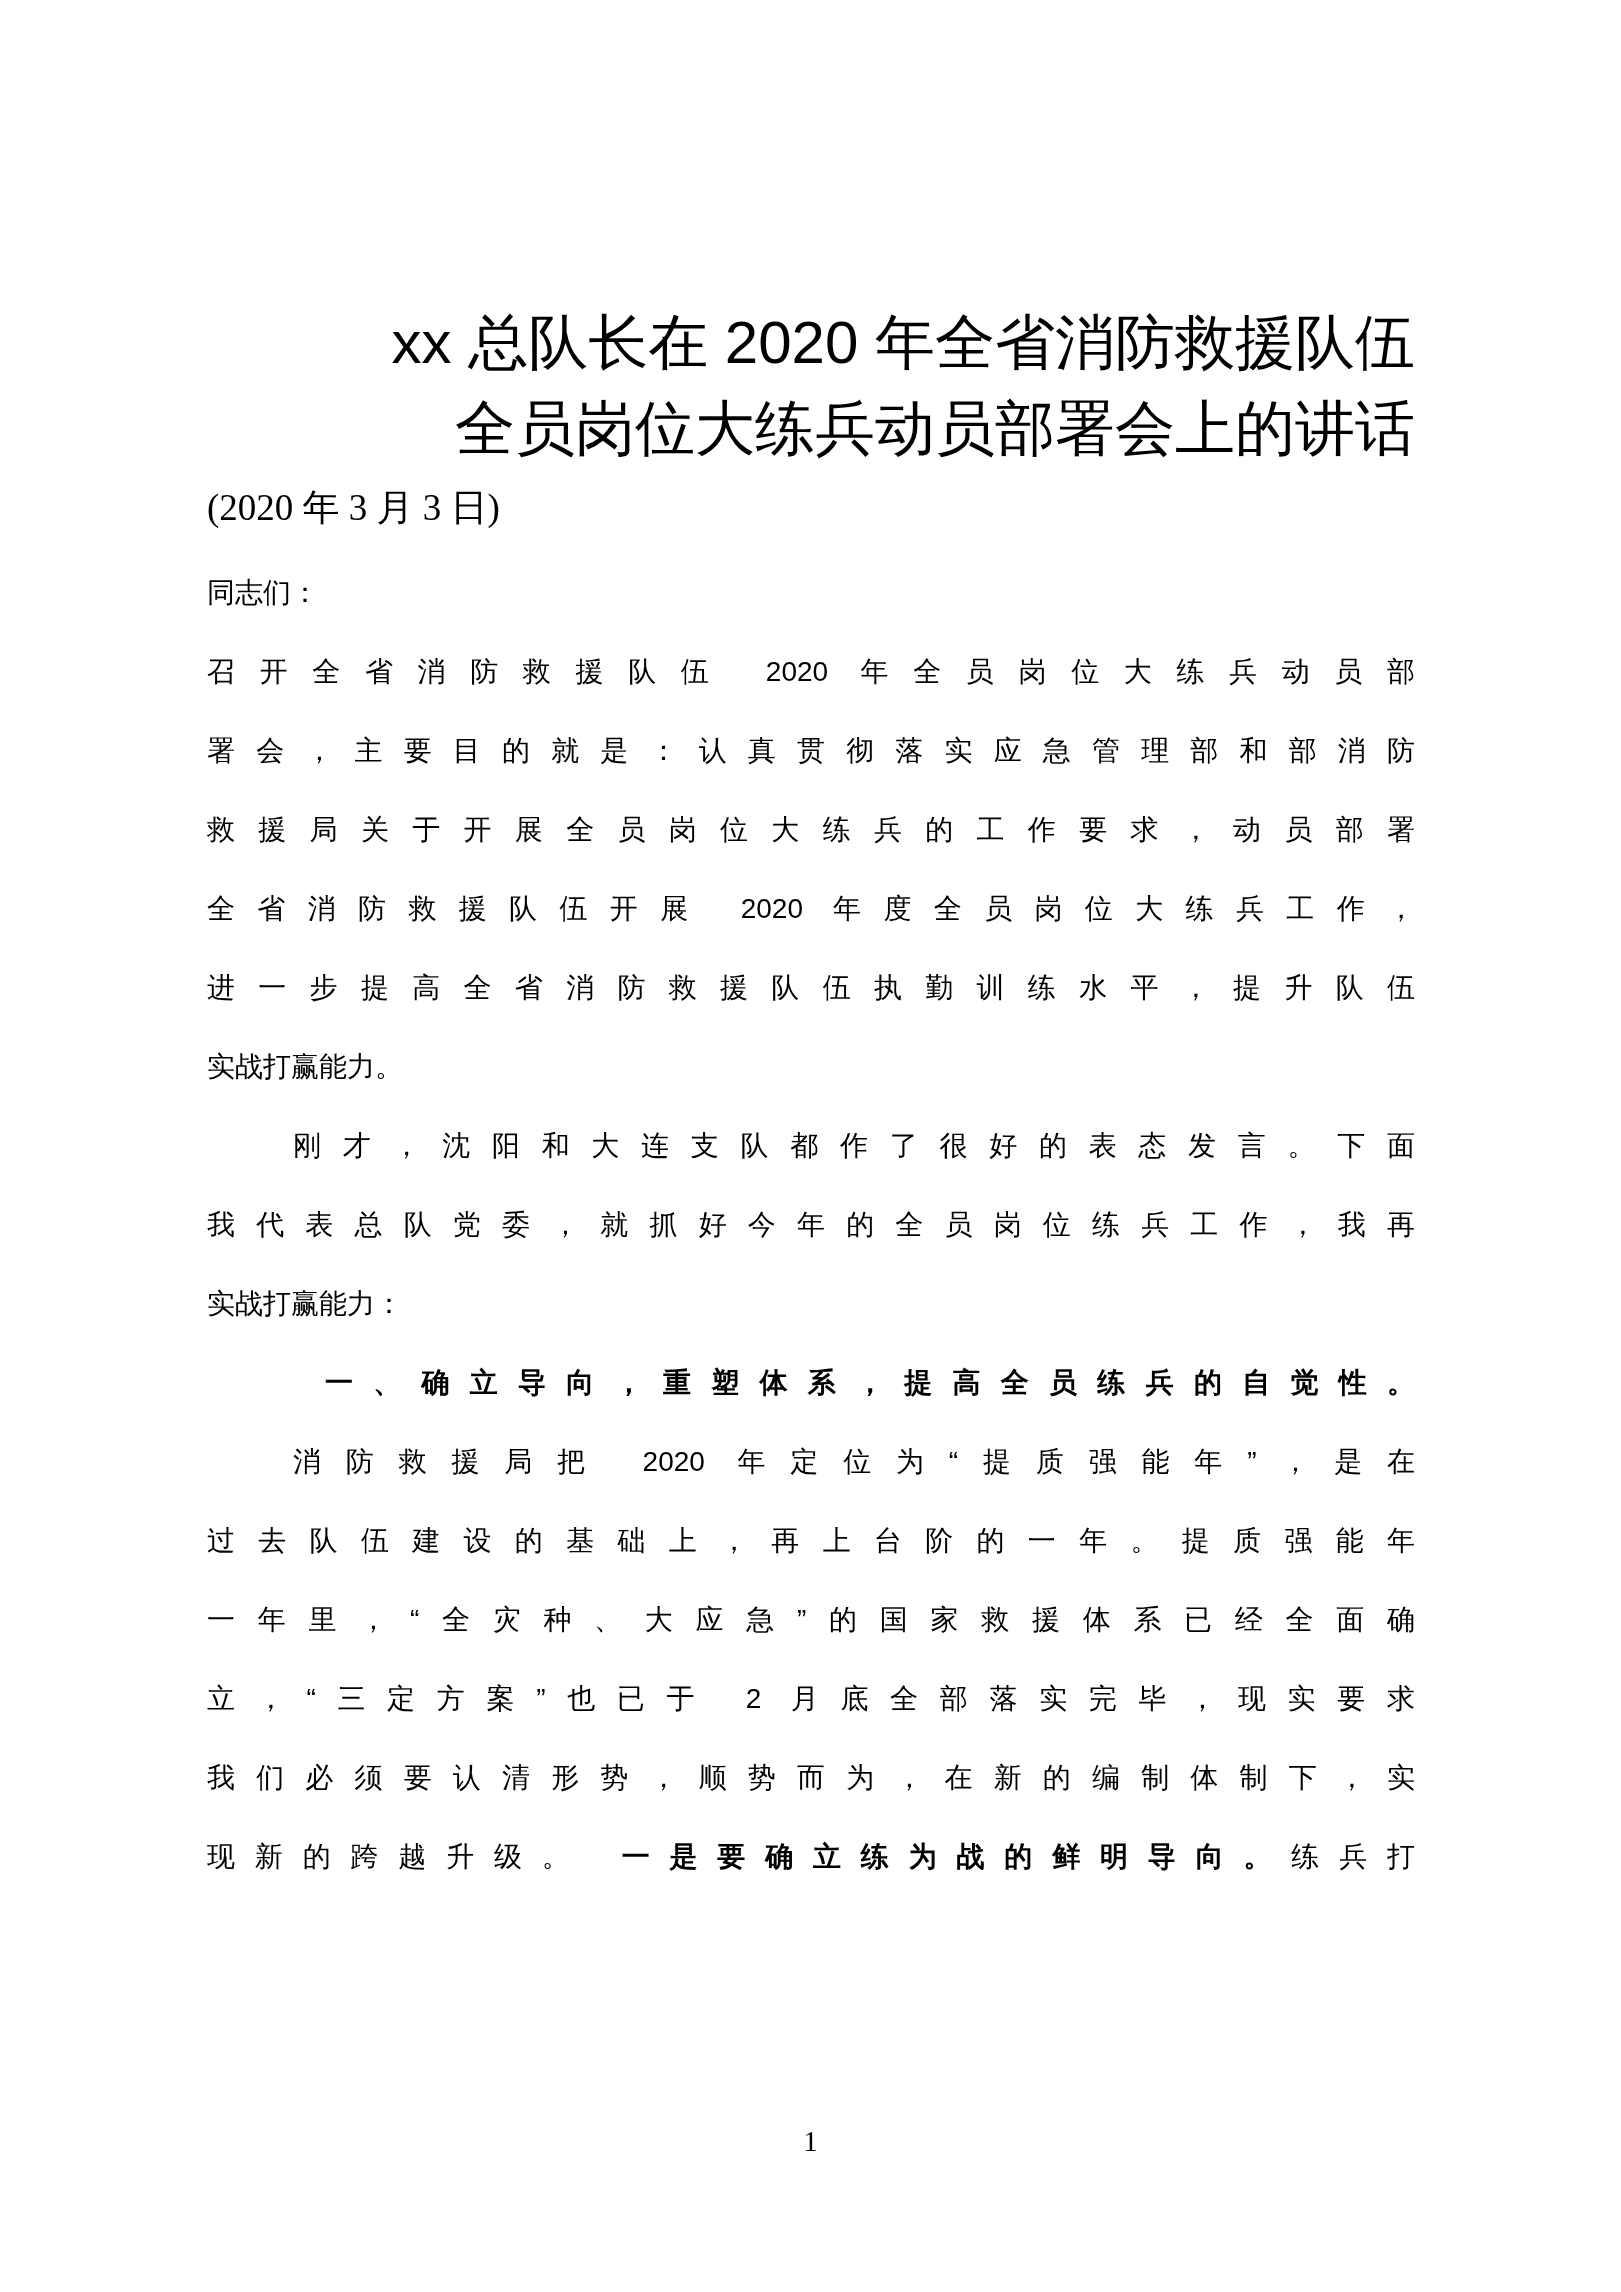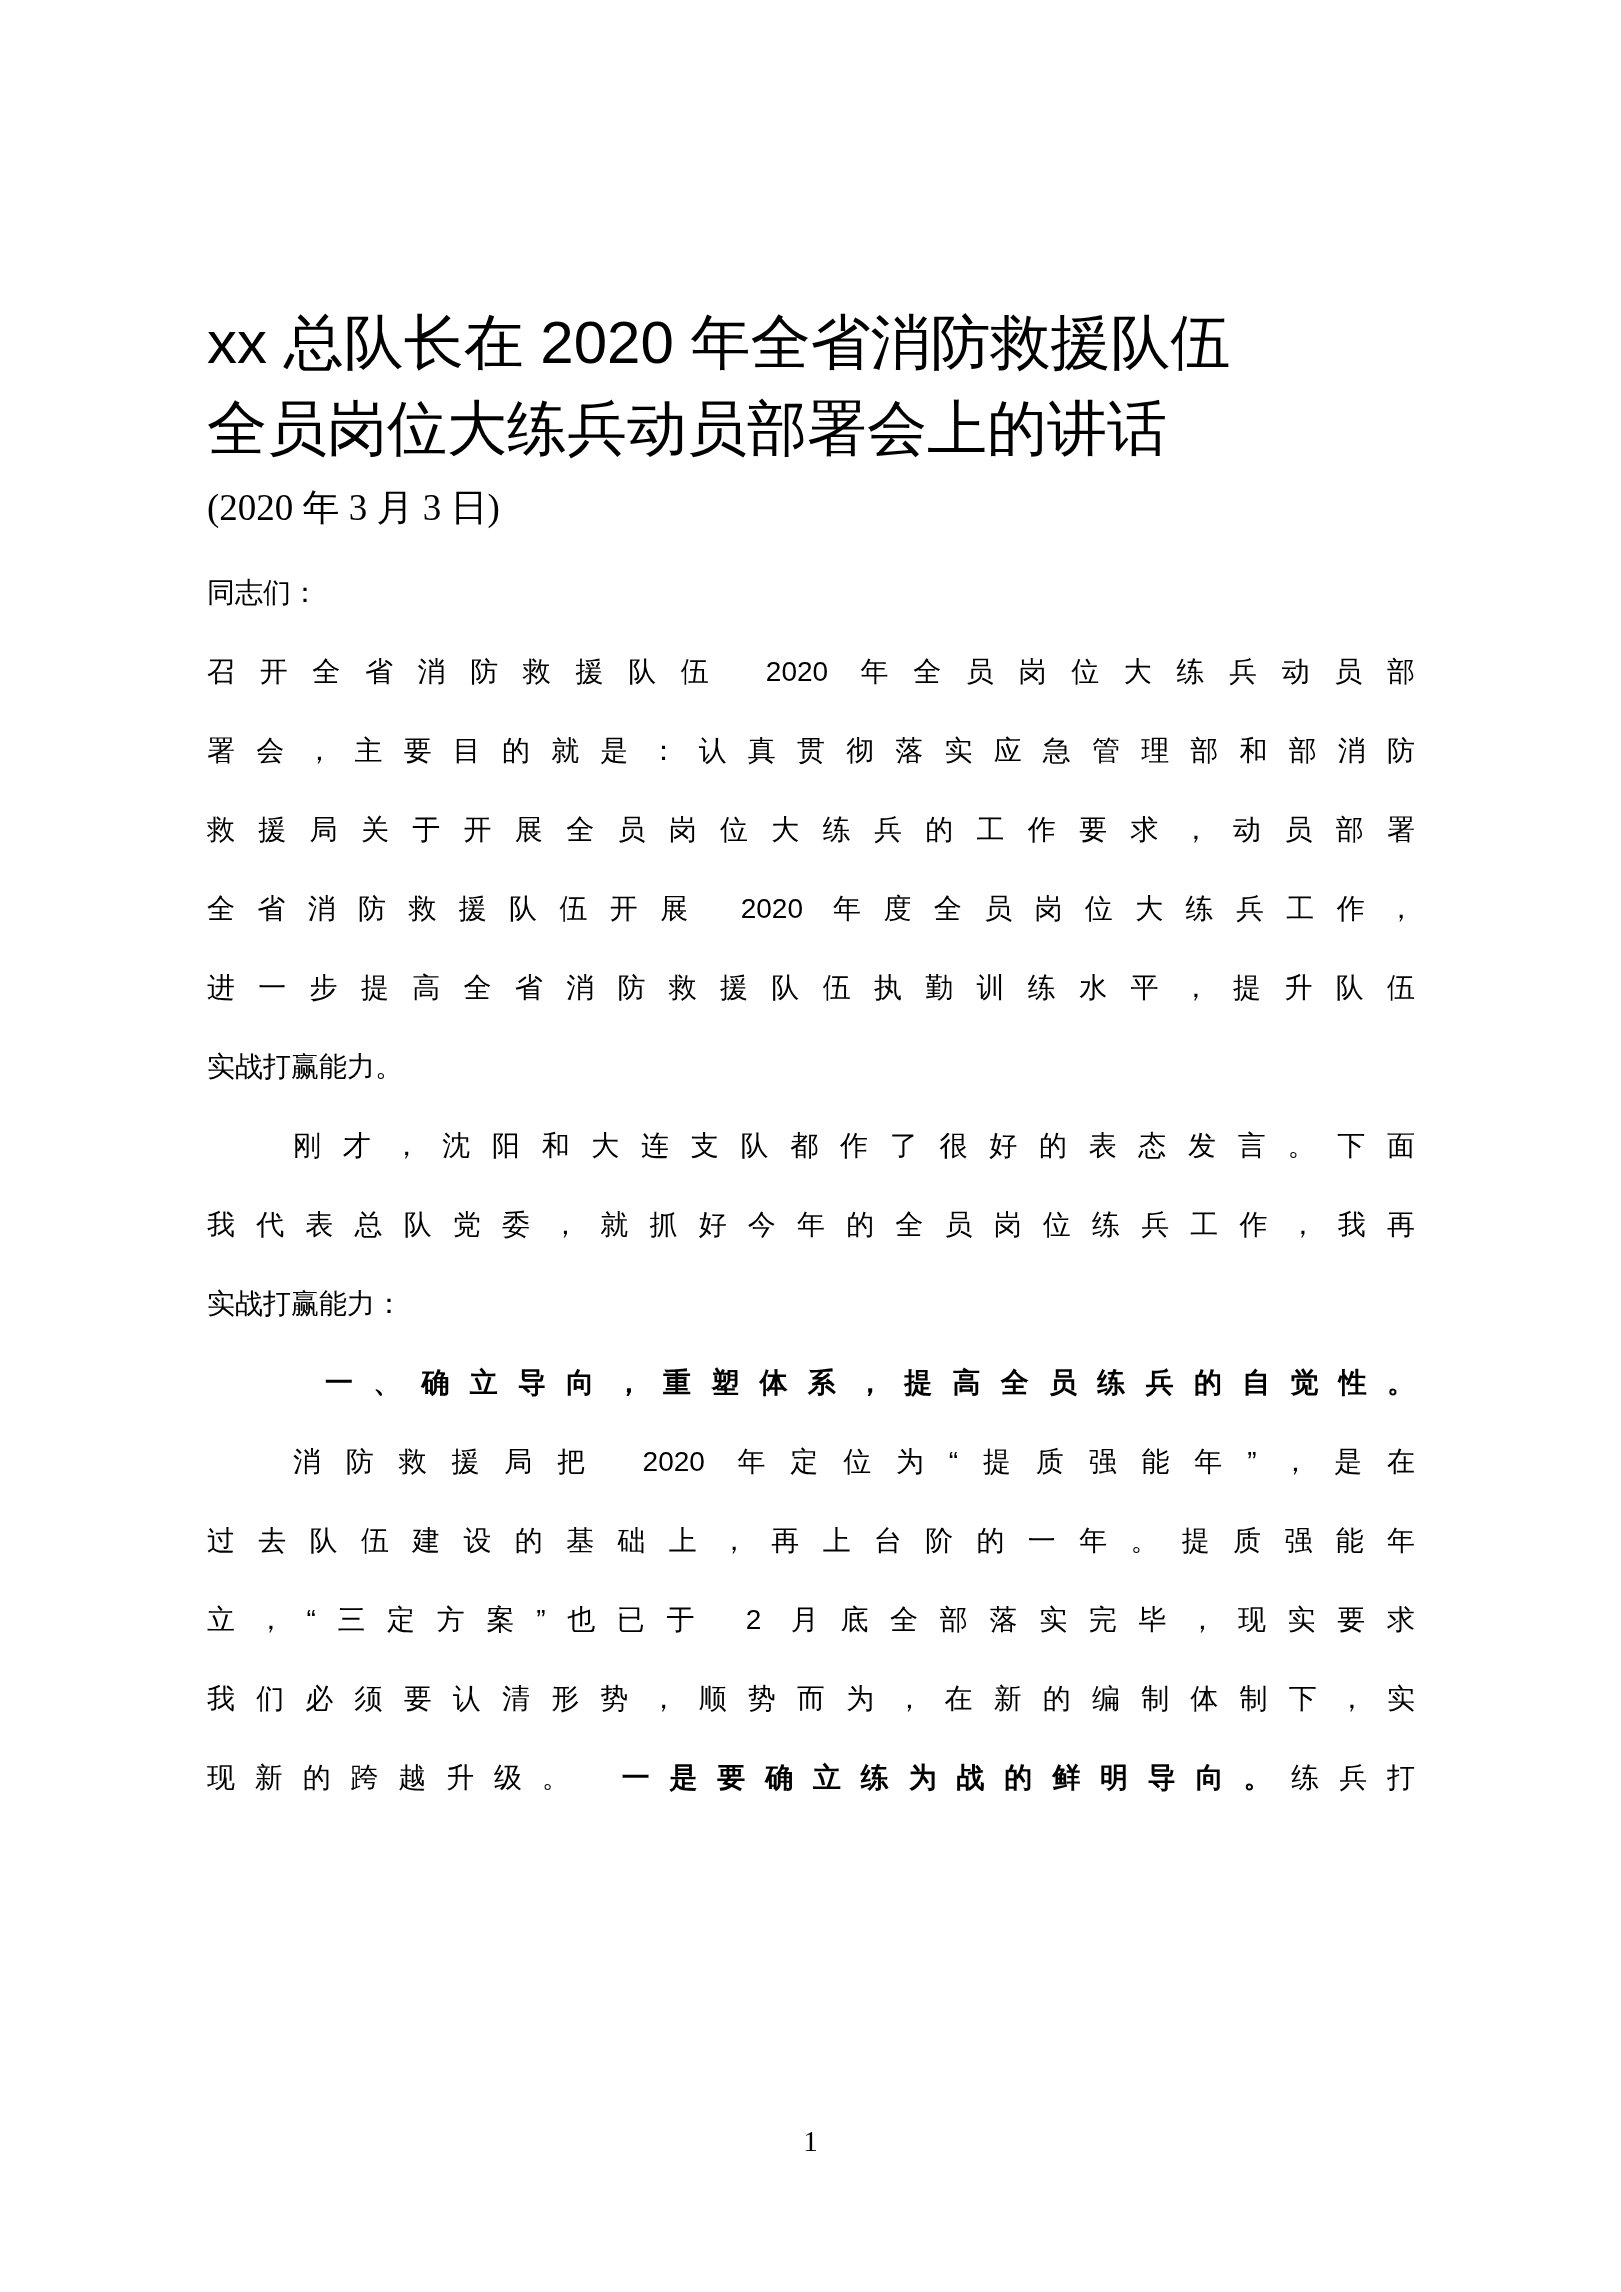--- a/index.html
+++ b/index.html
@@ -14,21 +14,21 @@
   }
   .content {
     padding-top: 300px;
     margin-left: 207px;
     width: 1208px;
   }
   .title { font-weight: normal; }
   .title-line {
     font-size: 60px;
     line-height: 86px;
-    text-align: left;
+    text-align: right;
     white-space: nowrap;
   }
   .date {
     font-family: "Liberation Serif", serif;
     font-size: 37px;
     line-height: 71px;
     text-align: left;
   }
   .body-text { margin-top: 9.8px; }
   .line {
@@ -68,20 +68,21 @@
         <div class="line flush"><span>救援局关于开展全员岗位大练兵的工作要求，动员部署</span></div>
         <div class="line flush"><span>全省消防救援队伍开展 2020 年度全员岗位大练兵工作，</span></div>
         <div class="line flush"><span>进一步提高全省消防救援队伍执勤训练水平，提升队伍</span></div>
         <div class="line"><span>实战打赢能力。</span></div>
         <div class="line indent flush"><span>刚才，沈阳和大连支队都作了很好的表态发言。下面</span></div>
         <div class="line flush"><span>我代表总队党委，就抓好今年的全员岗位练兵工作，我再</span></div>
         <div class="line"><span>实战打赢能力：</span></div>
         <div class="line indent flush"><span class="bold">一、确立导向，重塑体系，提高全员练兵的自觉性。</span></div>
         <div class="line indent flush"><span>消防救援局把 2020 年定位为“提质强能年”，是在</span></div>
         <div class="line flush"><span>过去队伍建设的基础上，再上台阶的一年。提质强能年</span></div>
+        <div class="line flush"><span>一年里，“全灾种、大应急”的国家救援体系已经全面确</span></div>
         <div class="line flush"><span>立，“三定方案”也已于 2 月底全部落实完毕，现实要求</span></div>
         <div class="line flush"><span>我们必须要认清形势，顺势而为，在新的编制体制下，实</span></div>
         <div class="line flush"><span>现新的跨越升级。</span><span class="bold">一是要确立练为战的鲜明导向。</span><span>练兵打</span></div>
       </div>
   </div>
   <div class="page-number">1</div>
 </div>
 
 
 </body></html>

